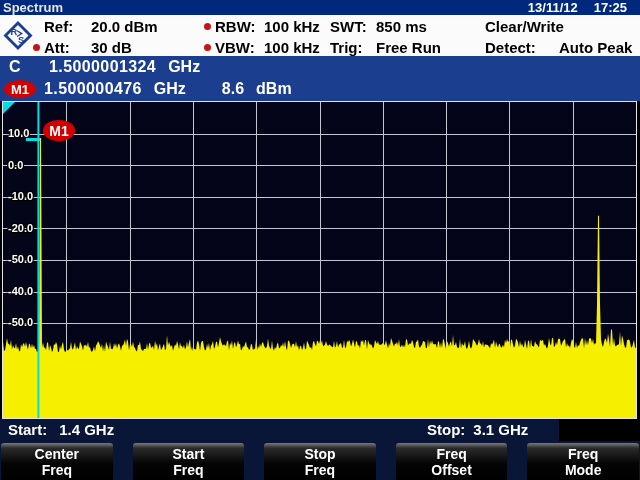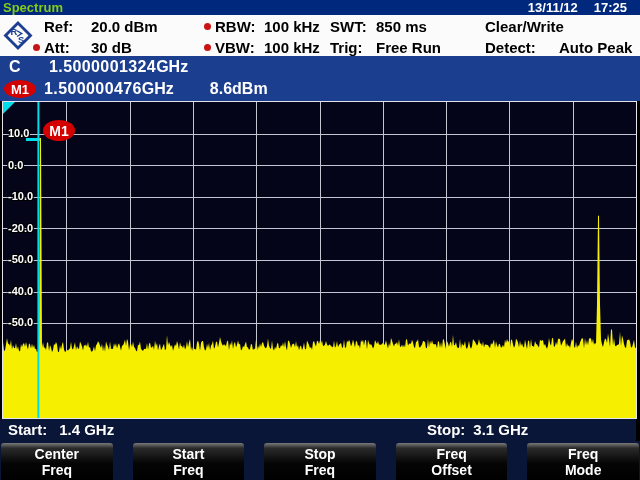--- a/index.html
+++ b/index.html
@@ -3,21 +3,21 @@
 <meta charset="utf-8">
 <style>
   html,body{margin:0;padding:0;background:#000;}
   #screen{position:relative;width:640px;height:480px;overflow:hidden;
           font-family:"Liberation Sans",sans-serif;background:#000;}
 
   
   .title-bar{position:absolute;top:0;left:0;width:640px;height:15px;background:#00287c;
              display:flex;align-items:center;justify-content:space-between;box-sizing:border-box;
              padding:0 13px 0 3px;}
-  .title-bar .app{color:#84cc16;font-size:13px;font-weight:bold;line-height:15px;}
+  .title-bar .app{color:#e5e5e5;font-size:13px;font-weight:bold;line-height:15px;}
   .dt{display:flex;gap:16px;color:#fff;font-size:13px;font-weight:bold;}
 
   
   .settings{position:absolute;top:15px;left:0;width:640px;height:41px;background:#fbfbfb;color:#000;}
   .logo{position:absolute;left:2px;top:3px;width:32px;height:35px;}
   .scol{position:absolute;top:0;height:41px;}
   .cell{height:20px;display:flex;align-items:center;margin-top:1px;font-size:15px;font-weight:bold;white-space:nowrap;}
   .dot{width:7px;height:7px;border-radius:50%;background:#c81414;margin-right:4px;flex:none;}
   .dot[data-on="false"]{visibility:hidden;}
   .slabel{display:inline-block;}
@@ -27,39 +27,39 @@
   
   .marker-bar{position:absolute;top:56px;left:0;width:640px;height:45px;background:#1c3e8f;
               color:#fff;font-weight:bold;font-size:16px;}
   .mrow{height:22px;display:flex;align-items:center;white-space:nowrap;}
   .mid{width:44px;padding-left:9px;box-sizing:border-box;}
   .m1badge{margin-left:4px;width:32px;height:18px;border-radius:50%;background:#d40000;
            color:#fff;font-size:13px;font-weight:bold;display:flex;align-items:center;
            justify-content:center;flex:none;}
   .mfreq{margin-left:8px;letter-spacing:.4px;}
   .mrow-c .mfreq{margin-left:5px;}
-  .munit{margin-left:0;}
+  .munit{margin-left:12px;}
   .mlvl{margin-left:36px;}
 
   
   .graph{position:absolute;top:101px;left:2px;width:633px;height:316px;background:#05051a;
          border:1px solid #e4e4ea;}
   .graph svg{position:absolute;top:0;left:0;}
   .ylabel{position:absolute;left:5px;width:36px;color:#fff;font-size:11px;font-weight:bold;
           text-shadow:1px 1px 0 #000,-1px -1px 0 #000,1px -1px 0 #000,-1px 1px 0 #000;
           line-height:14px;}
   .corner-tri{position:absolute;top:0;left:0;width:0;height:0;
               border-top:12px solid #00dce8;border-right:12px solid transparent;}
   .m1flag{position:absolute;left:40px;top:18px;width:32px;height:21px;border-radius:50%;
           background:#d40000;color:#fff;font-size:14px;font-weight:bold;display:flex;
           align-items:center;justify-content:center;}
   .mtick{position:absolute;left:23px;top:36px;width:14px;height:3px;background:#00dce8;}
 
   
-  .freq-bar{position:absolute;top:419px;left:0;width:636px;height:22px;background:#0a1638;
+  .freq-bar{position:absolute;top:419px;left:0;width:559px;height:22px;background:#0a1638;
             color:#fff;font-size:15px;font-weight:bold;}
   .freq-bar .start{position:absolute;left:8px;top:2px;}
   .freq-bar .stop{position:absolute;left:427px;top:2px;}
   .freq-bar .fval{margin-left:12px;}
   .freq-bar .stop .fval{margin-left:8px;}
 
   
   .softkeys{position:absolute;top:441px;left:0;width:640px;height:39px;background:#0a1638;
             display:flex;gap:20px;padding:2px 1px 0 1px;box-sizing:border-box;}
   .softkey{flex:1;border:0;margin:0;cursor:pointer;border-radius:3px 3px 0 0;

